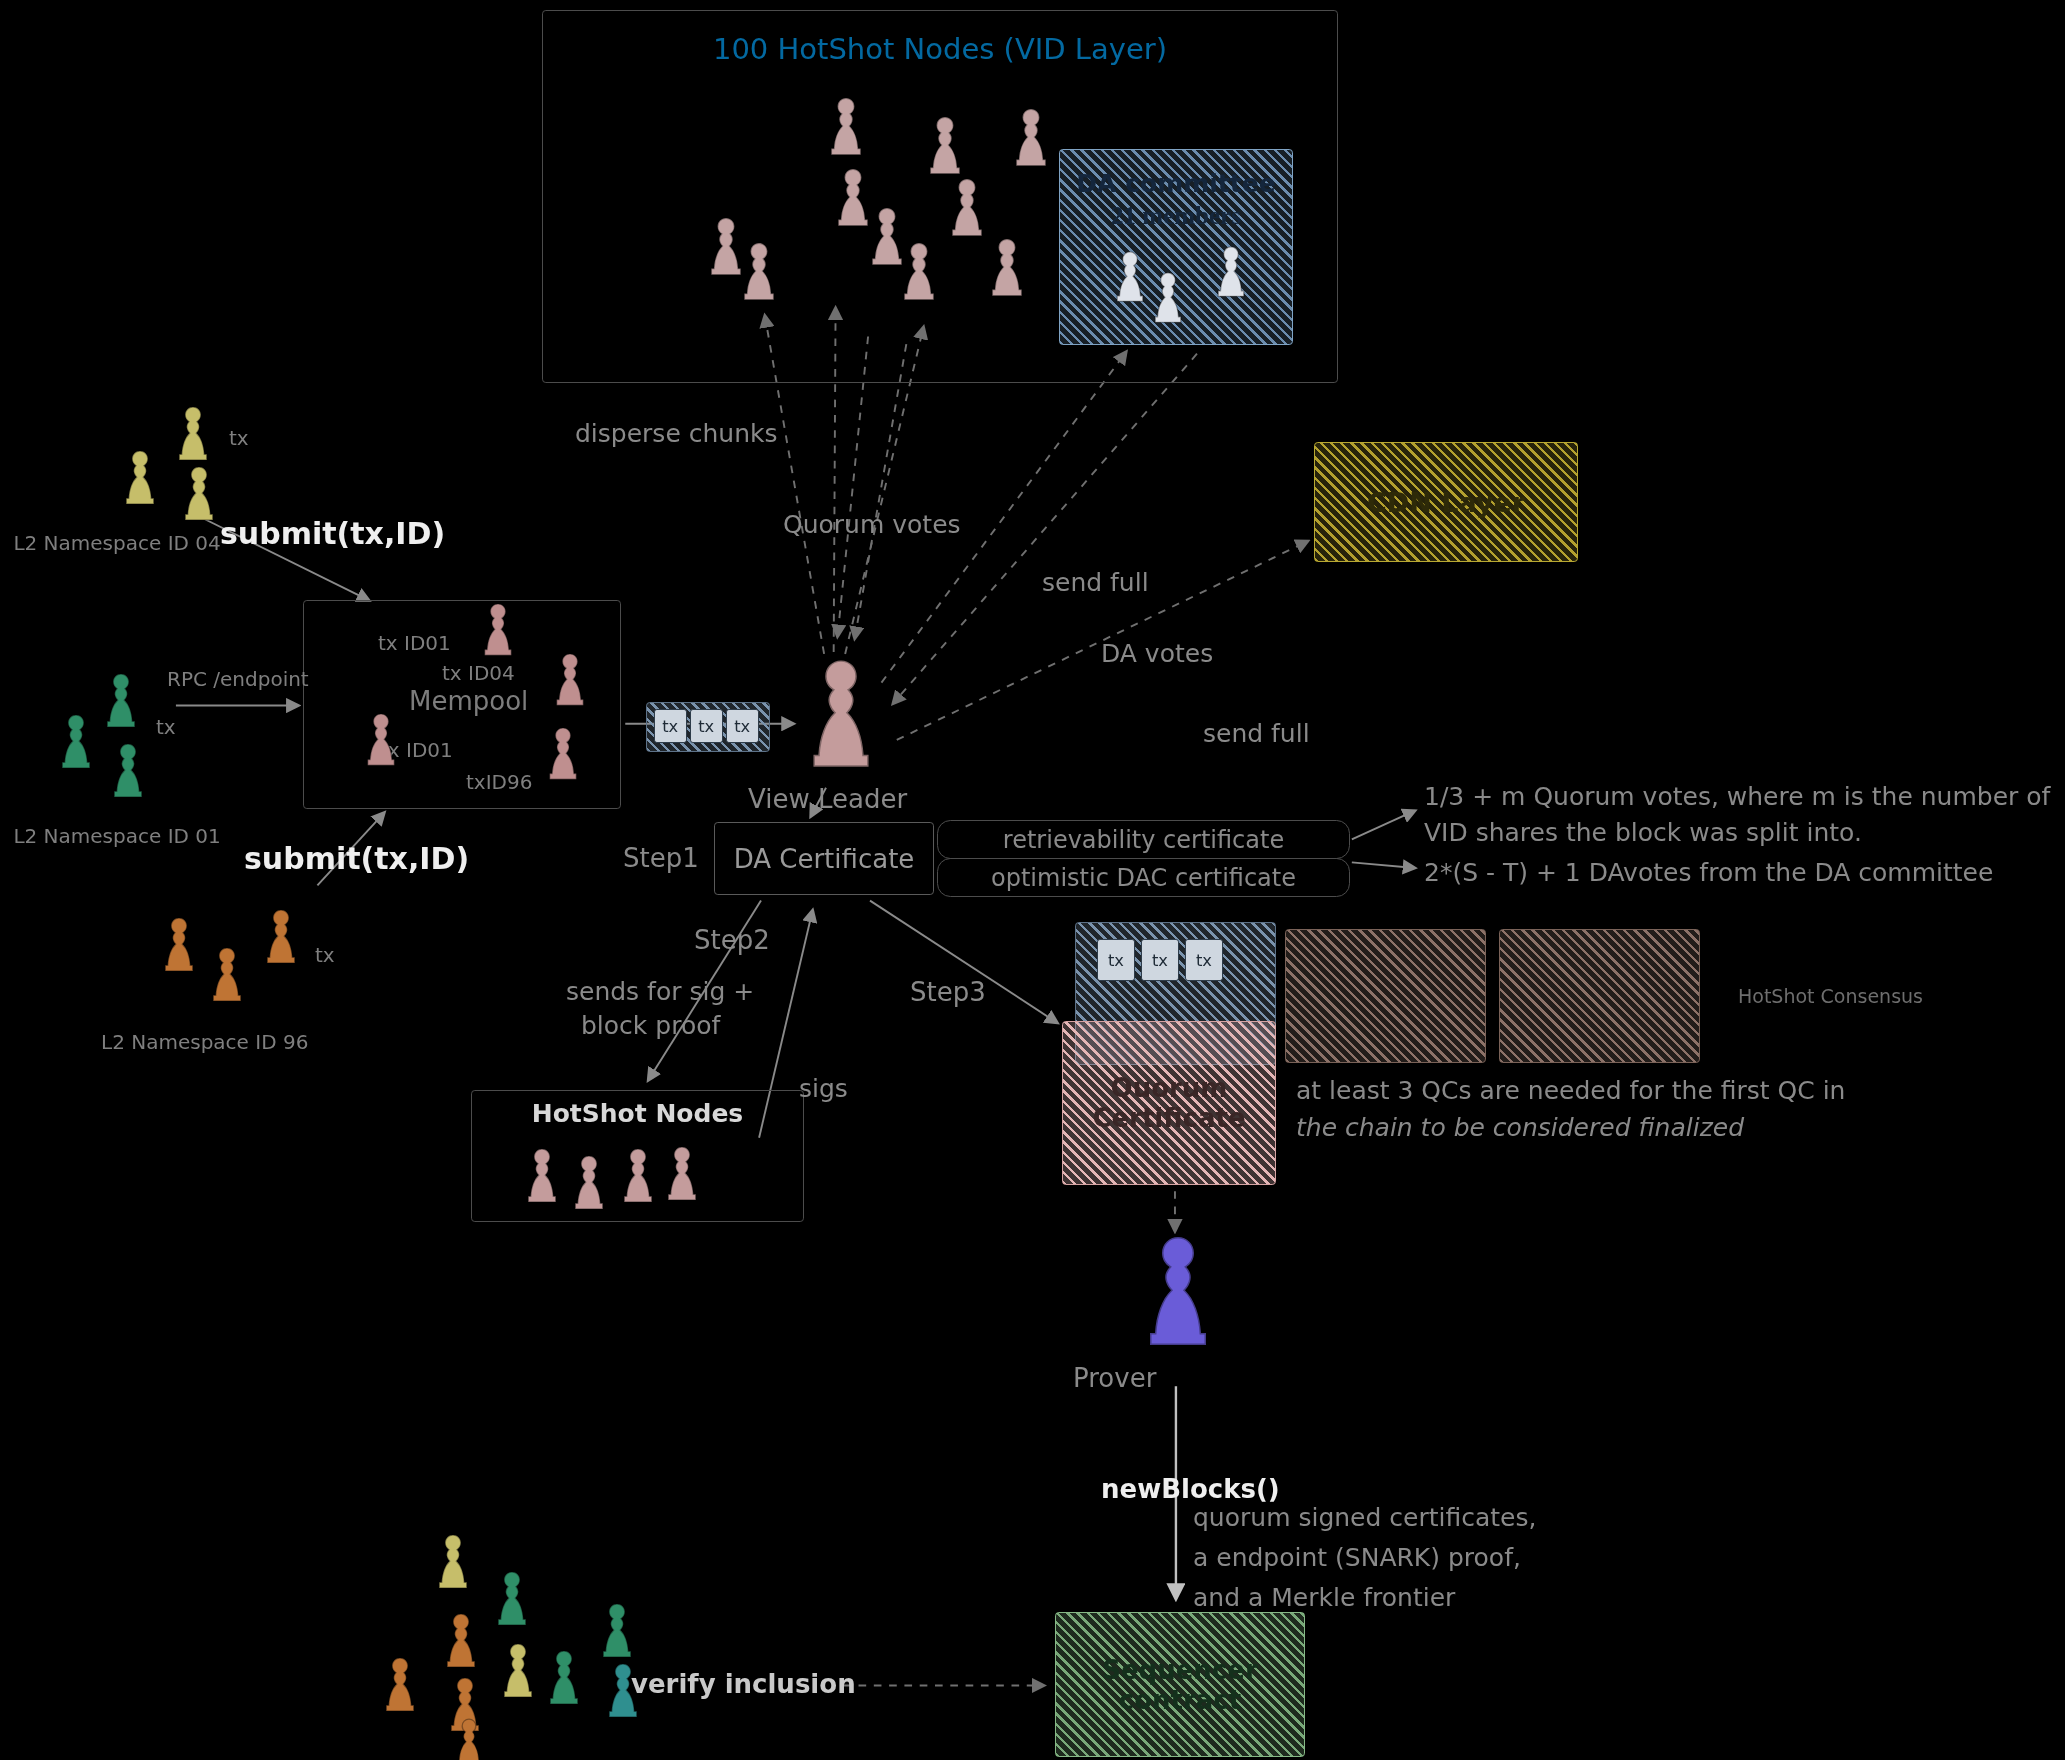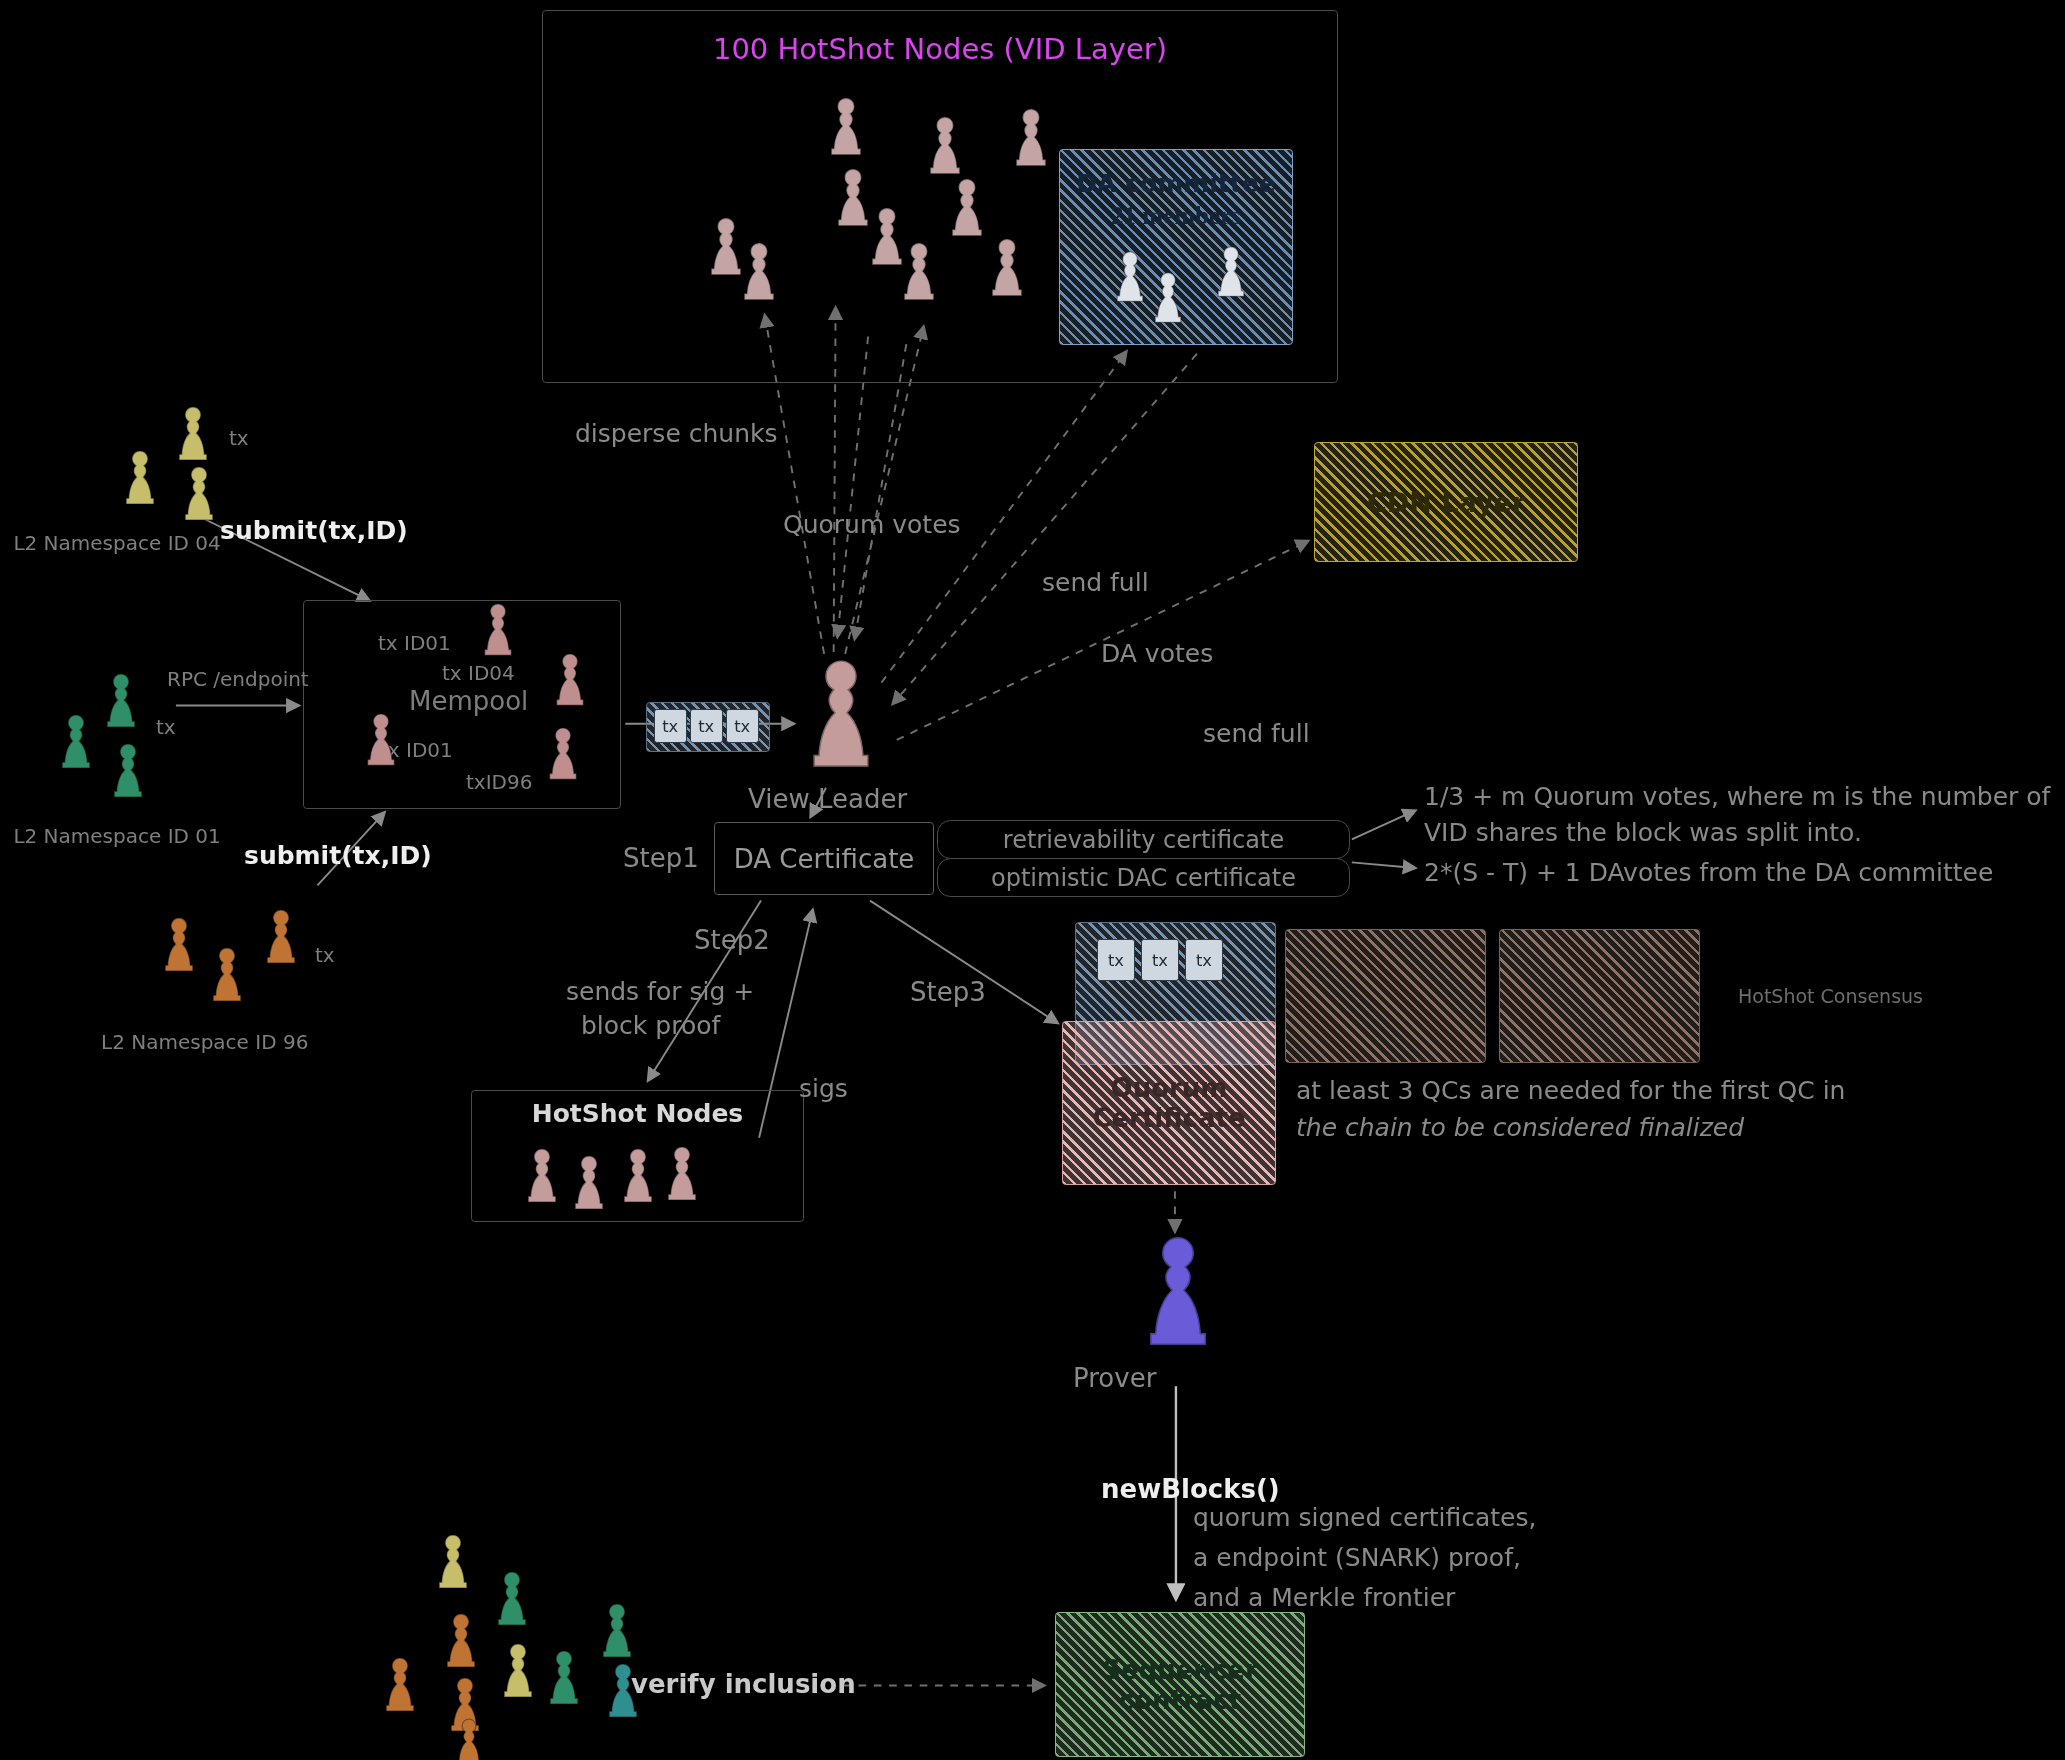--- a/index.html
+++ b/index.html
@@ -2,21 +2,21 @@
 <html><head>
 <meta charset="utf-8">
 <style>
   html,body{margin:0;padding:0;background:#000;}
   body{position:relative;width:2066px;height:1761px;overflow:hidden;
        font-family:"DejaVu Sans",sans-serif;}
   .arrows{position:absolute;left:0;top:0;z-index:1;}
   .lbl{position:absolute;z-index:3;color:#8a8a8a;font-size:25px;white-space:nowrap;}
   .lbl.sm{font-size:20px;color:#7f7f7f;}
   .lbl.tiny{font-size:19px;color:#6e6e6e;}
-  .lbl.bw{color:#efefef;font-weight:700;font-size:25px;}
+  .lbl.bw{color:#efefef;font-weight:700;font-size:30px;}
   .lbl.bright{color:#c9c9c9;font-weight:600;font-size:26px;}
   .box{position:absolute;z-index:2;border:1.9px solid #4c4c4c;border-radius:3.8px;box-sizing:border-box;}
   .hatch-blue{background-color:rgba(107,140,174,.22);
     background-image:repeating-linear-gradient(45deg,#6b8cae 0 2.4px,transparent 2.4px 7.2px);
     border-color:#7fa3c4;}
   .hatch-yellow{background-color:rgba(179,160,46,.22);
     background-image:repeating-linear-gradient(45deg,#b3a02e 0 2.4px,transparent 2.4px 7.2px);
     border-color:#b8a832;}
   .hatch-pink{background-color:rgba(228,182,182,.28);
     background-image:repeating-linear-gradient(45deg,#e4b6b6 0 2.4px,transparent 2.4px 7.2px);
@@ -82,21 +82,21 @@
     <path d="M1414,878 L1480,848" marker-end="url(#ah-grey)"></path>
     <path d="M1414,902 L1480,908" marker-end="url(#ah-grey)"></path>
     <path d="M796,942 L678,1130" marker-end="url(#ah-grey)"></path>
     <path d="M794,1190 L850,952" marker-end="url(#ah-grey)"></path>
     <path d="M910,942 L1106,1070" marker-end="url(#ah-grey)"></path>
   </g>
   <path d="M1230,1450 L1230,1672" stroke="#c0c0c0" stroke-width="2.5" fill="none" marker-end="url(#ah-light)"></path>
 </svg>
 
 <div class="box" style="left:542px;top:9.6px;width:796px;height:373px;">
-  <div class="boxtitle" style="top:21px;color:#d946ef;font-size:29px;">100 HotShot Nodes (VID Layer)</div>
+  <div class="boxtitle" style="top:21px;color:#0369a1;font-size:29px;">100 HotShot Nodes (VID Layer)</div>
 </div>
 <svg class="pawn" style="left:704px;top:216px;width:44px;height:63px;color:#c4a4a4" viewBox="0 0 46 66" width="44" height="63">
     <use href="#pawn"></use>
   </svg>
 <svg class="pawn" style="left:737px;top:241px;width:44px;height:63px;color:#c4a4a4" viewBox="0 0 46 66" width="44" height="63">
     <use href="#pawn"></use>
   </svg>
 <svg class="pawn" style="left:824px;top:96px;width:44px;height:63px;color:#c4a4a4" viewBox="0 0 46 66" width="44" height="63">
     <use href="#pawn"></use>
   </svg>

